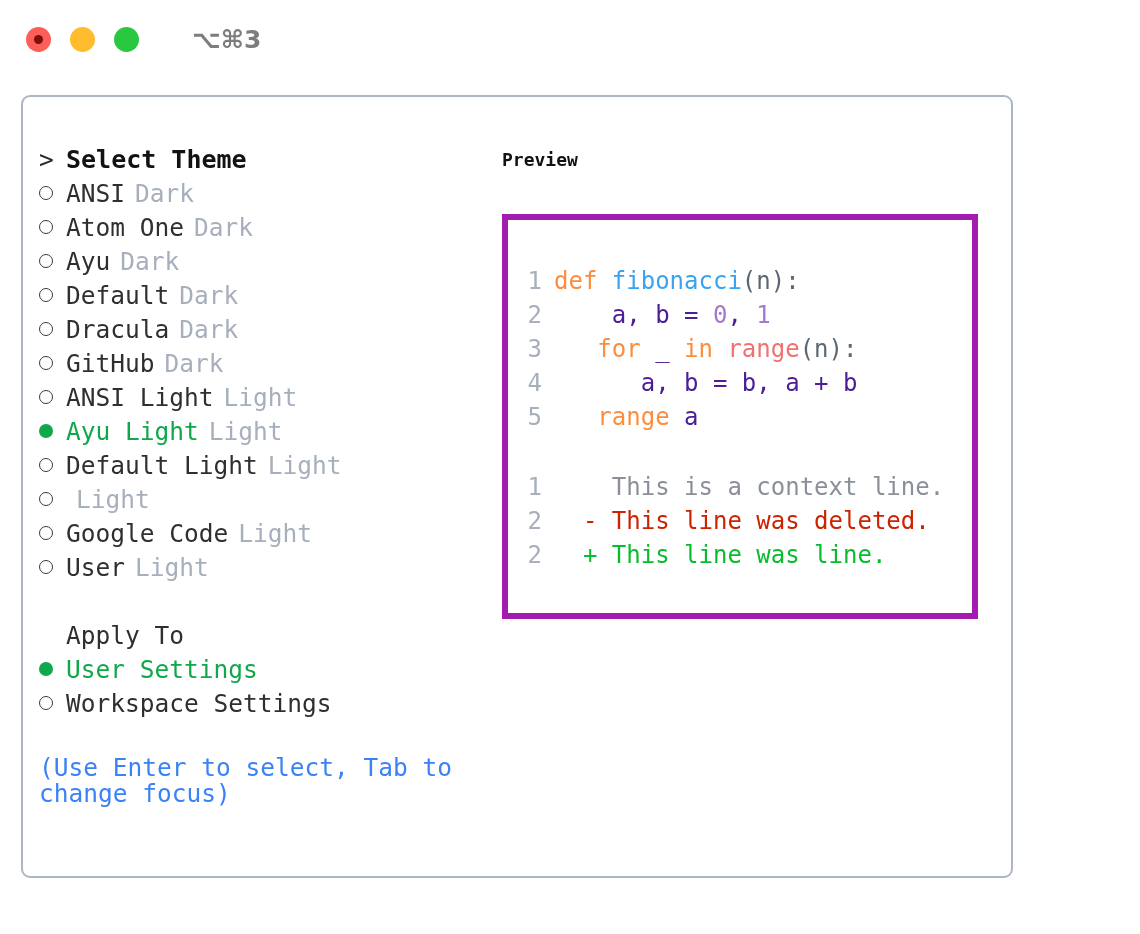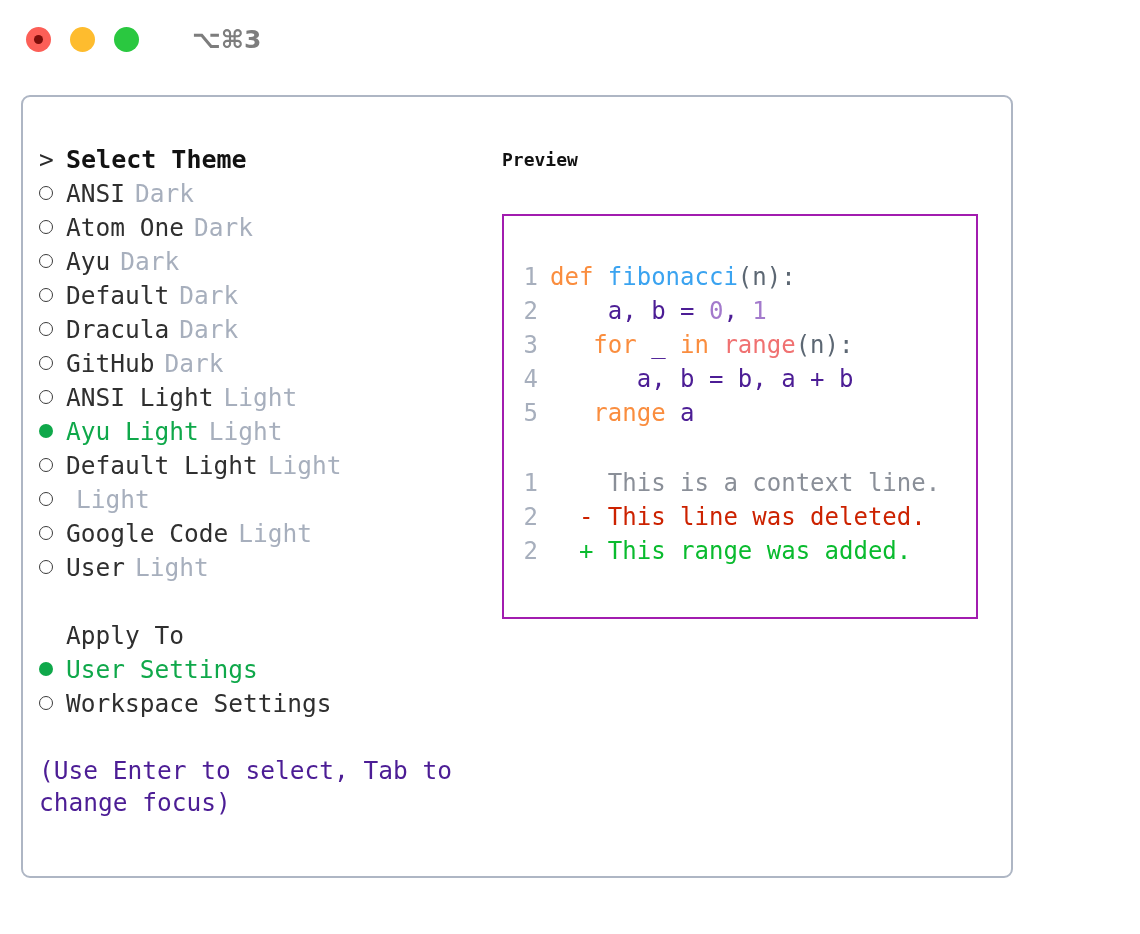--- a/index.html
+++ b/index.html
@@ -153,23 +153,23 @@
   }
 
   .spacer { height: 34px; }
 
   .section-title {
     color: #2f2f2f;
     font-size: 24.5px;
   }
 
   .hint {
-    color: #4c1d95;
-    font-size: 24.5px;
-    line-height: 32px;
+    color: #3b82f6;
+    font-size: 24.5px;
+    line-height: 26px;
     width: 420px;
     white-space: pre-wrap;
     margin-top: 34px;
   }
 
   
   .right-col {
     position: absolute;
     left: 479px;
     top: 46px;
@@ -179,21 +179,21 @@
     font-size: 18px;
     font-weight: 700;
     color: #121212;
     line-height: 34px;
   }
 
   .preview-box {
     margin-top: 37px;
     width: 476px;
     height: 405px;
-    border: 2px solid #a21caf;
+    border: 6px solid #a21caf;
     box-sizing: border-box;
     background: #ffffff;
     padding: 44px 0 0 18px;
   }
 
   .code-line {
     font-size: 24px;
     line-height: 34px;
     white-space: pre;
     height: 34px;
@@ -279,20 +279,20 @@
               <div class="code-line"><span class="ln">1</span><span class="tok-kw">def </span><span class="tok-fn">fibonacci</span><span class="tok-punc">(n):</span></div>
               <div class="code-line"><span class="ln">2</span><span class="tok-var">    a, b = </span><span class="tok-num">0</span><span class="tok-var">, </span><span class="tok-num">1</span></div>
               <div class="code-line"><span class="ln">3</span><span class="tok-kw">   for </span><span class="tok-var">_ </span><span class="tok-kw">in </span><span class="tok-call">range</span><span class="tok-punc">(n):</span></div>
               <div class="code-line"><span class="ln">4</span><span class="tok-var">      a, b = b, a + b</span></div>
               <div class="code-line"><span class="ln">5</span><span class="tok-kw">   range </span><span class="tok-var">a</span></div>
             </div>
           <div class="diff-gap"></div>
           <div id="diff-block">
               <div class="code-line"><span class="ln">1</span><span class="diff-ctx">    This is a context line.</span></div>
               <div class="code-line"><span class="ln">2</span><span class="diff-del">  - This line was deleted.</span></div>
-              <div class="code-line"><span class="ln">2</span><span class="diff-add">  + This range was added.</span></div>
+              <div class="code-line"><span class="ln">2</span><span class="diff-add">  + This line was line.</span></div>
             </div>
         </div>
       </div>
 
     </div>
   </div>
 </div>
 
 </body></html>

